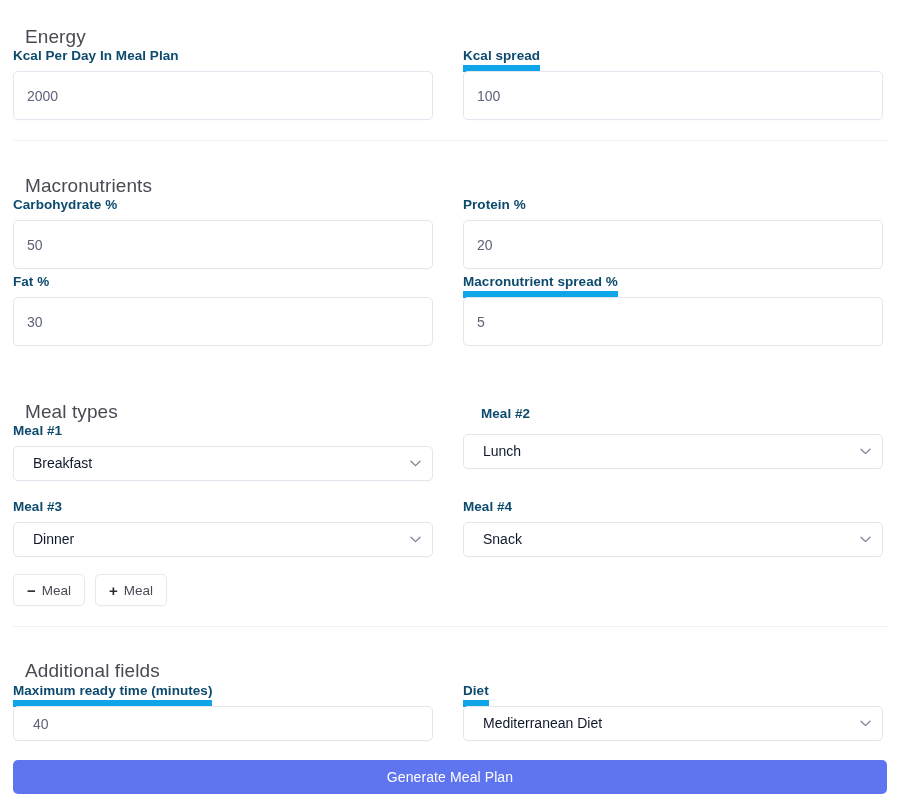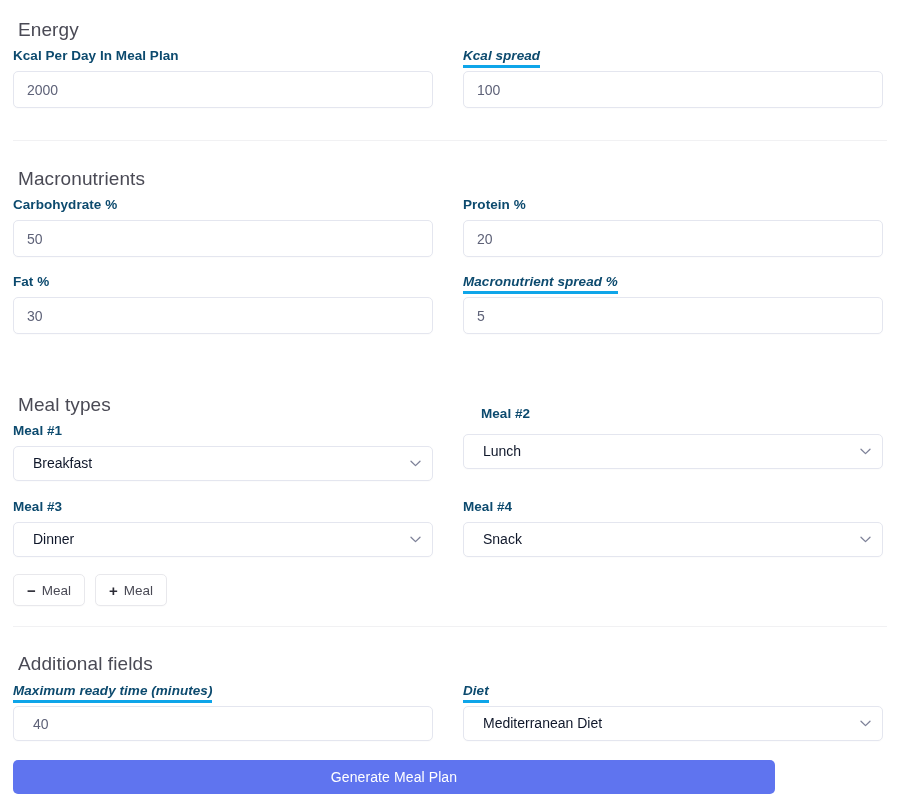--- a/index.html
+++ b/index.html
@@ -19,49 +19,48 @@
     position: relative;
     width: 900px;
     height: 808px;
     padding: 0 13px;
   }
   .section-title {
     font-size: 19px;
     font-weight: 400;
     color: #4a4a55;
     letter-spacing: 0.1px;
-    margin: 5px;
+    margin: 12px;
     padding: 0;
     line-height: 24px;
   }
   .divider {
     height: 1px;
     background: #f1f1f3;
     border: 0;
     margin: 0;
     width: 100%;
   }
   .field-label {
     display: inline-block;
     font-size: 13.5px;
     font-weight: 700;
     color: #0c4a6e;
     line-height: 17px;
     letter-spacing: 0.05px;
     white-space: nowrap;
   }
   .field-label.has-tip {
-    border-bottom: 3px solid #0ea5e9;
+    border-bottom: 7px solid #0ea5e9;
     padding-bottom: 1px;
-    font-style: italic;
   }
   .control {
     display: block;
     width: 420px;
-    height: 37px;
+    height: 49px;
     border: 1px solid #e4e6ef;
     border-radius: 5px;
     background: #ffffff;
     font-family: "Liberation Sans", sans-serif;
     font-size: 14px;
     color: #5e6278;
     padding: 16px 13px;
     line-height: 31px;
     outline: none;
     box-shadow: 0 1px 1px rgba(0,0,0,0.015);
@@ -122,21 +121,21 @@
   }
   .mini-btn .glyph {
     font-size: 15px;
     font-weight: 700;
     line-height: 1;
     color: #2b2b35;
     display: inline-block;
   }
   .submit-btn {
     display: block;
-    width: 762px;
+    width: 874px;
     height: 34px;
     background: #5f74ef;
     border: 0;
     border-radius: 5px;
     color: #ffffff;
     font-family: "Liberation Sans", sans-serif;
     font-size: 14px;
     font-weight: 400;
     letter-spacing: 0.1px;
     cursor: pointer;

